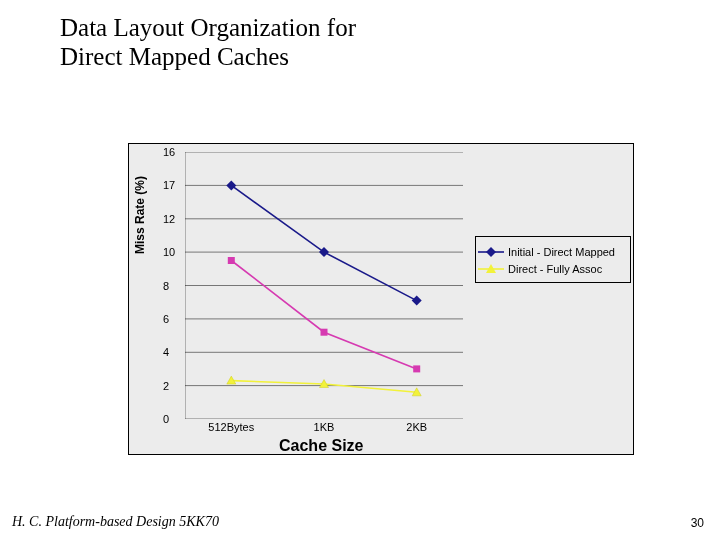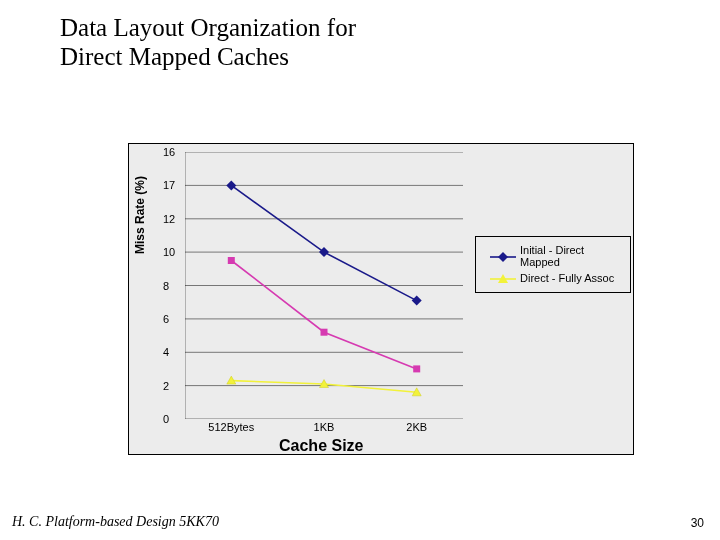--- a/index.html
+++ b/index.html
@@ -8,21 +8,21 @@
   .chart-box{position:absolute;left:128px;top:143px;width:504px;height:310px;border:1px solid #000;background:#ececec}
   .plot{position:absolute;left:56px;top:8px;width:278px;height:267px;background:#ececec}
   .grid line{stroke:#000;stroke-width:0.5}
   .ylabel{position:absolute;left:4px;top:110px;transform:rotate(-90deg);transform-origin:left top;font-family:Arial,Helvetica,sans-serif;font-size:12px;font-weight:bold}
   .xlabel{position:absolute;left:150px;top:293px;font-family:Arial,Helvetica,sans-serif;font-size:16px;font-weight:bold}
   .yticks{position:absolute;left:34px;top:3px;font-family:Arial,Helvetica,sans-serif;font-size:11px;text-align:left;width:18px}
   .yticks div{height:33.4px;line-height:10px}
   .xticks{position:absolute;left:56px;top:277px;width:278px;font-family:Arial,Helvetica,sans-serif;font-size:11px}
   .xticks span{position:absolute;transform:translateX(-50%)}
   .legend{position:absolute;left:346px;top:92px;width:150px;border:1px solid #000;background:#ececec;font-family:Arial,Helvetica,sans-serif;font-size:11px;padding:4px 2px}
-  .legend-row{display:flex;align-items:center;margin:3px 12px}
+  .legend-row{display:flex;align-items:flex-end;margin:3px 0}
   .legend-mark{width:26px;height:12px;flex:0 0 26px;position:relative;margin-right:4px;margin-top:2px}
   .legend-mark svg{position:absolute;inset:0}
   .legend-text{flex:1}
   .footer-left{position:absolute;left:12px;bottom:10px;font-size:14px;font-style:italic;font-family:"Times New Roman",serif}
   .footer-right{position:absolute;right:16px;bottom:10px;font-size:12px;font-family:Liberation Sans, sans-serif}
 </style>
 </head>
 <body>
 
 <div class="slide">

